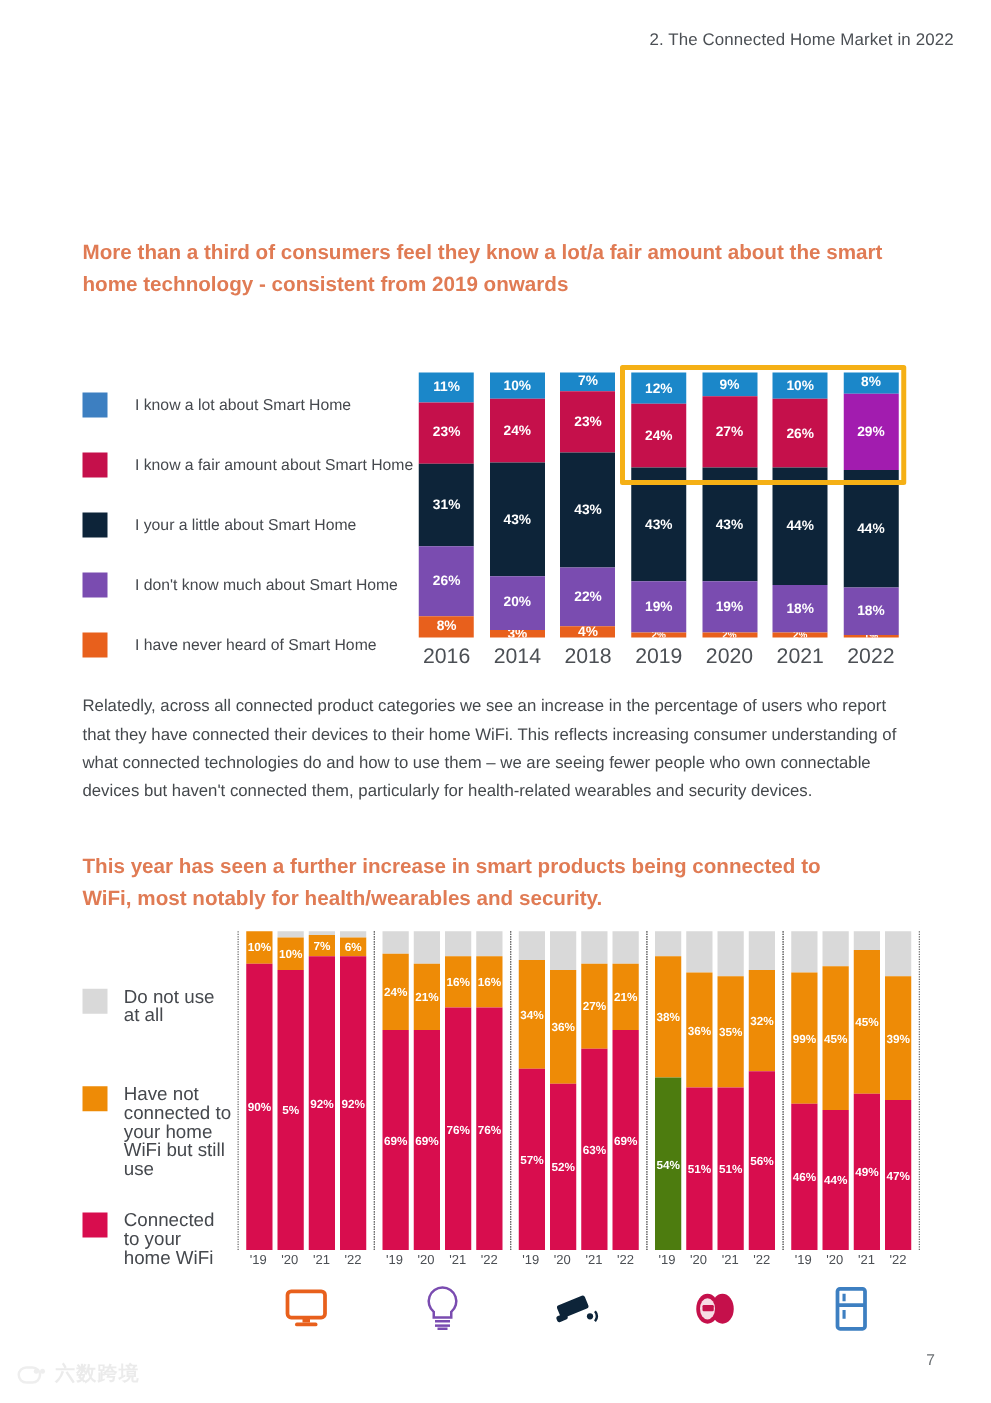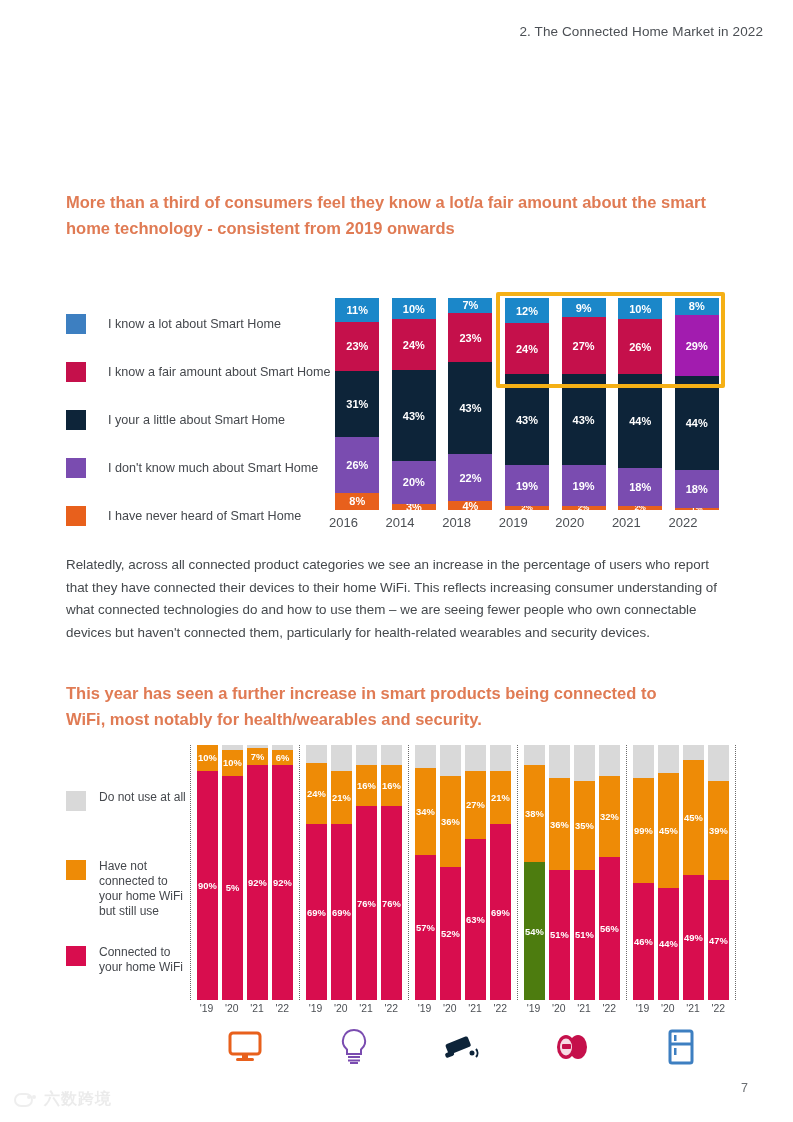--- a/index.html
+++ b/index.html
@@ -41,31 +41,31 @@
   
   #chart1 { position: absolute; left: 329px; top: 298px; width: 396px; height: 232px; }
   .c1-plot { position: relative; width: 396px; height: 212px; display: flex; }
   .c1-col { flex: 1 1 0; display: flex; flex-direction: column; align-items: center; }
   .c1-bar { width: 44px; height: 212px; display: flex; flex-direction: column; }
   .c1-seg {
     display: flex; align-items: center; justify-content: center;
     color: #fff; font-size: 11px; font-weight: bold; overflow: hidden;
   }
   .c1-xlabels { display: flex; width: 396px; margin-top: 5px; }
-  .c1-xlabels div { flex: 1 1 0; text-align: left; font-size: 13px; color: #4b4f54; }
+  .c1-xlabels div { flex: 1 1 0; text-align: center; font-size: 17px; color: #4b4f54; }
   .c1-highlight {
     position: absolute; left: 167px; top: -6px; width: 229px; height: 96px;
     border: 4px solid #f5b015; border-radius: 2px; pointer-events: none;
   }
 
   
   .legend2 { position: absolute; left: 66px; top: 790px; width: 120px; }
   .legend2 .row { display: flex; margin-bottom: 26px; }
   .legend2 .sw { width: 20px; height: 20px; flex: 0 0 20px; margin-top: 1px; }
-  .legend2 .lb { margin-left: 13px; font-size: 12px; line-height: 15px; color: #45484d; }
+  .legend2 .lb { margin-left: 13px; font-size: 15px; line-height: 15px; color: #45484d; }
 
   
   #chart2 { position: absolute; left: 190px; top: 745px; width: 545px; height: 315px; }
   .c2-groups { display: flex; width: 545px; height: 255px; }
   .c2-group {
     flex: 1 1 0; display: flex; align-items: flex-end; justify-content: space-around;
     border-left: 1px dotted #6a6a6a; border-right: 1px dotted #6a6a6a;
     padding: 0 4px; margin-right: -1px;
   }
   .c2-bar { width: 21px; height: 100%; display: flex; flex-direction: column; justify-content: flex-end; }

